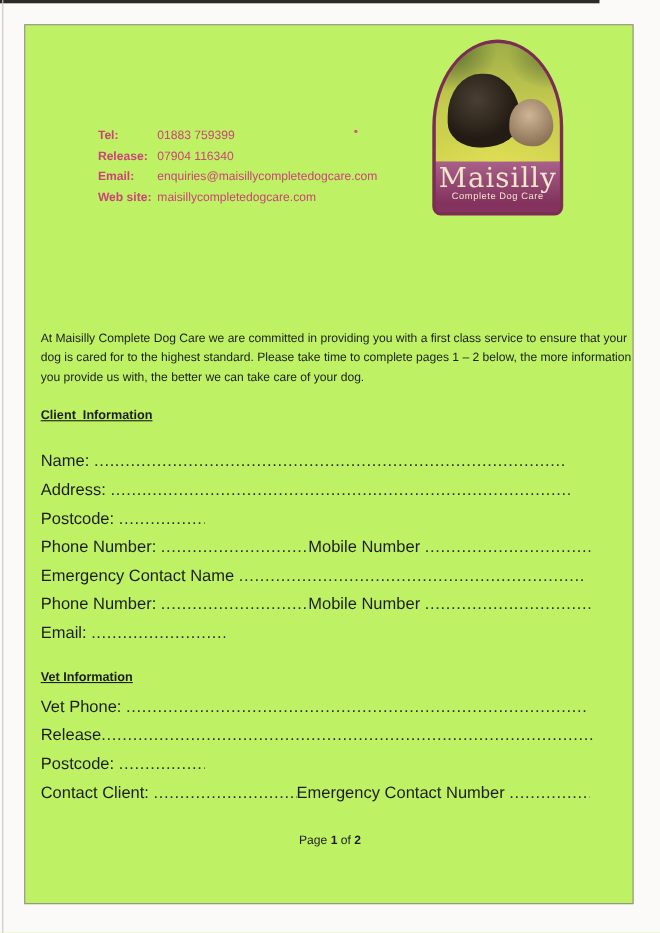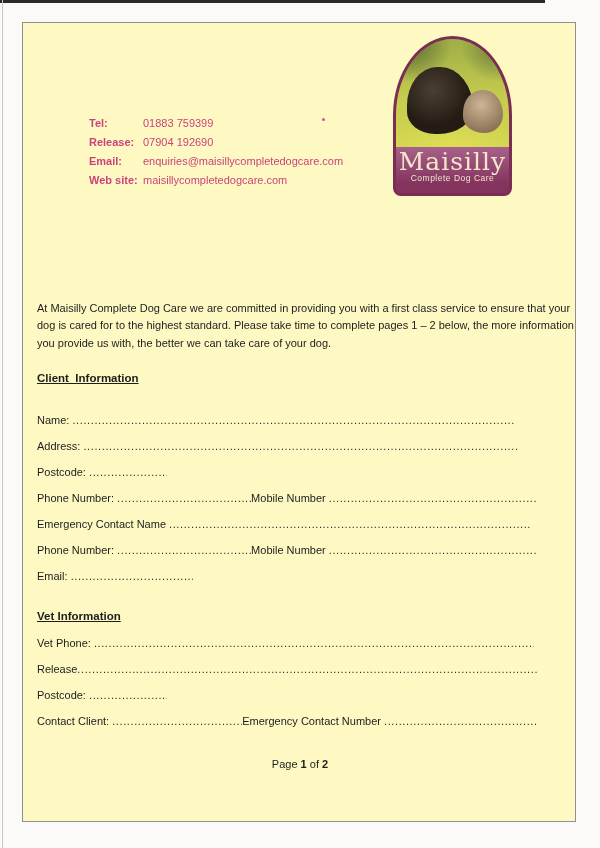--- a/index.html
+++ b/index.html
@@ -14,21 +14,21 @@
   .scan-strip-top {
     position:absolute; left:0; top:0; width:545px; height:3px;
     background:#2a2a2a;
   }
   .scan-line-left {
     position:absolute; left:2px; top:0; width:1px; height:848px;
     background:#c9c7c4;
   }
   .page {
     position:absolute; left:22px; top:22px; width:554px; height:800px;
-    background:#fef9c3;
+    background:#bef264;
     border:1px solid #8f8f8f;
   }
   
   .contact { position:absolute; left:66px; top:91px; font-size:11px; }
   .c-row { display:flex; line-height:19px; }
   .c-label { display:inline-block; width:54px; font-weight:bold; white-space:pre; }
   .c-value { white-space:pre; }
   .artifact-dot { position:absolute; left:299px; top:95px; width:3px; height:3px;
     border-radius:50%; background:#d3548a; }
   
@@ -80,21 +80,21 @@
   .section-heading {
     position:absolute; left:14px;
     font-size:11.5px; font-weight:bold; text-decoration:underline; white-space:pre;
   }
   .h-client { top:349px; }
   .h-vet { top:587px; }
   .rows { position:absolute; left:14px; }
   .rows-client { top:389px; }
   .rows-vet { top:612px; }
   .frow { display:flex; align-items:flex-end; line-height:16px; margin-bottom:10px;
-    font-size:11px; }
+    font-size:15px; }
   .flabel { white-space:pre; flex:0 0 auto; }
   .leader {
     overflow:hidden; white-space:pre; letter-spacing:0.6px; flex:1 1 auto;
     color:#2a2a2a;
   }
   .leader-fixed { flex:0 0 auto; }
   .footer {
     position:absolute; left:0; top:735px; width:554px; text-align:center;
     font-size:11px;
   }
@@ -109,21 +109,21 @@
 
 <div class="page">
 
   <div class="contact" style="color:#cb4379;">
     <div class="c-row">
       <span class="c-label">Tel:</span>
       <span class="c-value">01883 759399</span>
     </div>
     <div class="c-row">
       <span class="c-label">Release:</span>
-      <span class="c-value">07904 192690</span>
+      <span class="c-value">07904 116340</span>
     </div>
     <div class="c-row">
       <span class="c-label">Email:</span>
       <span class="c-value">enquiries@maisillycompletedogcare.com</span>
     </div>
     <div class="c-row">
       <span class="c-label">Web site:</span>
       <span class="c-value">maisillycompletedogcare.com</span>
     </div>
   </div>

